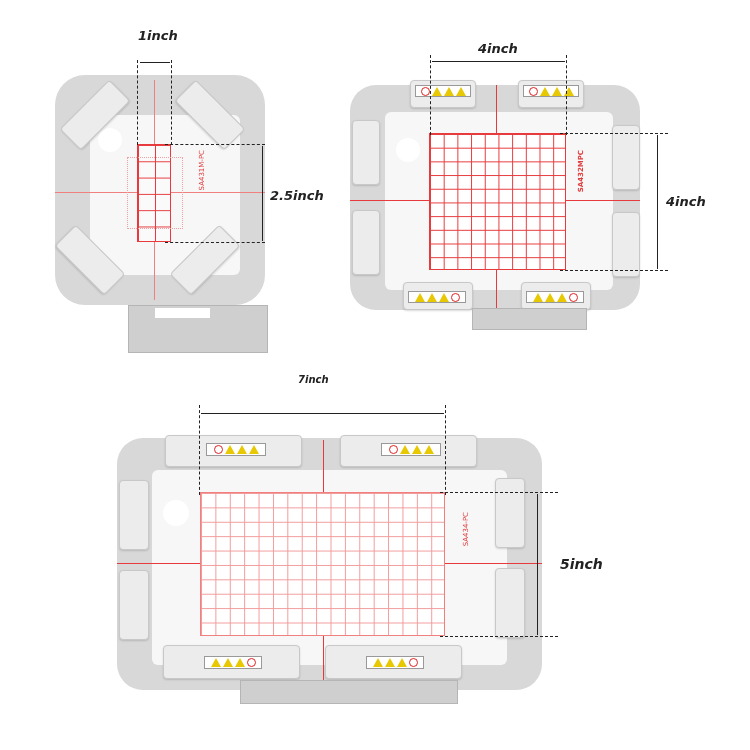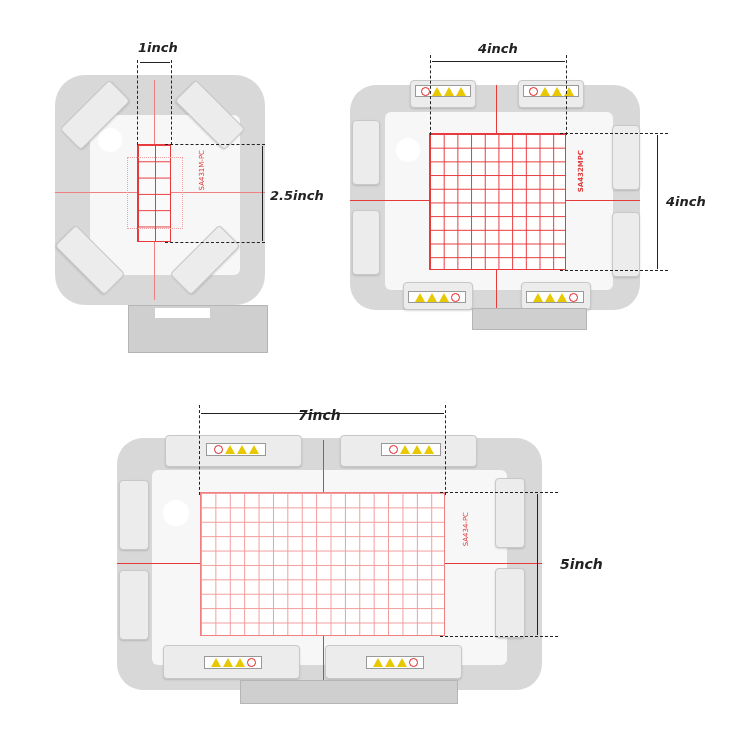--- a/index.html
+++ b/index.html
@@ -36,21 +36,21 @@
   <div class="abs" style="left:127px;top:157px;width:56px;height:72px;border:1px dotted #f0a0a0"></div>
   <div class="model" style="left:198px;top:150px">SA431M-PC</div>
 
   <div class="clip" style="left:60px;top:100px;width:70px;height:30px;transform:rotate(-45deg)"></div>
   <div class="clip" style="left:175px;top:100px;width:70px;height:30px;transform:rotate(45deg)"></div>
   <div class="clip" style="left:55px;top:245px;width:70px;height:30px;transform:rotate(45deg)"></div>
   <div class="clip" style="left:170px;top:245px;width:70px;height:30px;transform:rotate(-45deg)"></div>
   <div class="mount" style="left:128px;top:305px;width:140px;height:48px"></div>
   <div class="abs" style="left:155px;top:308px;width:55px;height:10px;background:#fff"></div>
 
-  <div class="dim abs" style="left:138px;top:40px">1inch</div>
+  <div class="dim abs" style="left:138px;top:28px">1inch</div>
   <div class="dash-v" style="left:137px;top:60px;height:85px"></div>
   <div class="dash-v" style="left:171px;top:60px;height:85px"></div>
   <div class="arrow-h" style="left:140px;top:62px;width:30px"></div>
   <div class="dash-h" style="left:165px;top:144px;width:100px"></div>
   <div class="dash-h" style="left:165px;top:242px;width:100px"></div>
   <div class="arrow-v" style="left:262px;top:146px;height:95px"></div>
   <div class="dim abs" style="left:270px;top:188px">2.5inch</div>
 </div>
 
 <div>
@@ -146,21 +146,21 @@
     </div>
   <div class="clip" style="left:325px;top:645px;width:137px;height:34px">
       <div class="sticker" style="left:40px;top:10px;width:58px;height:13px">
         <span class="warn"></span>
         <span class="warn"></span>
         <span class="warn"></span>
         <span class="nosign"></span>
       </div>
     </div>
   <div class="mount" style="left:240px;top:680px;width:218px;height:24px"></div>
-  <div class="dim abs" style="left:298px;top:407px;font-size:14px">7inch</div>
+  <div class="dim abs" style="left:298px;top:374px;font-size:10px">7inch</div>
   <div class="dash-v" style="left:199px;top:405px;height:90px"></div>
   <div class="dash-v" style="left:445px;top:405px;height:90px"></div>
   <div class="arrow-h" style="left:201px;top:413px;width:243px"></div>
   <div class="dash-h" style="left:440px;top:492px;width:118px"></div>
   <div class="dash-h" style="left:440px;top:636px;width:118px"></div>
   <div class="arrow-v" style="left:537px;top:494px;height:141px"></div>
   <div class="dim abs" style="left:560px;top:556px;font-size:14px">5inch</div>
 </div>
 
 </body></html>

